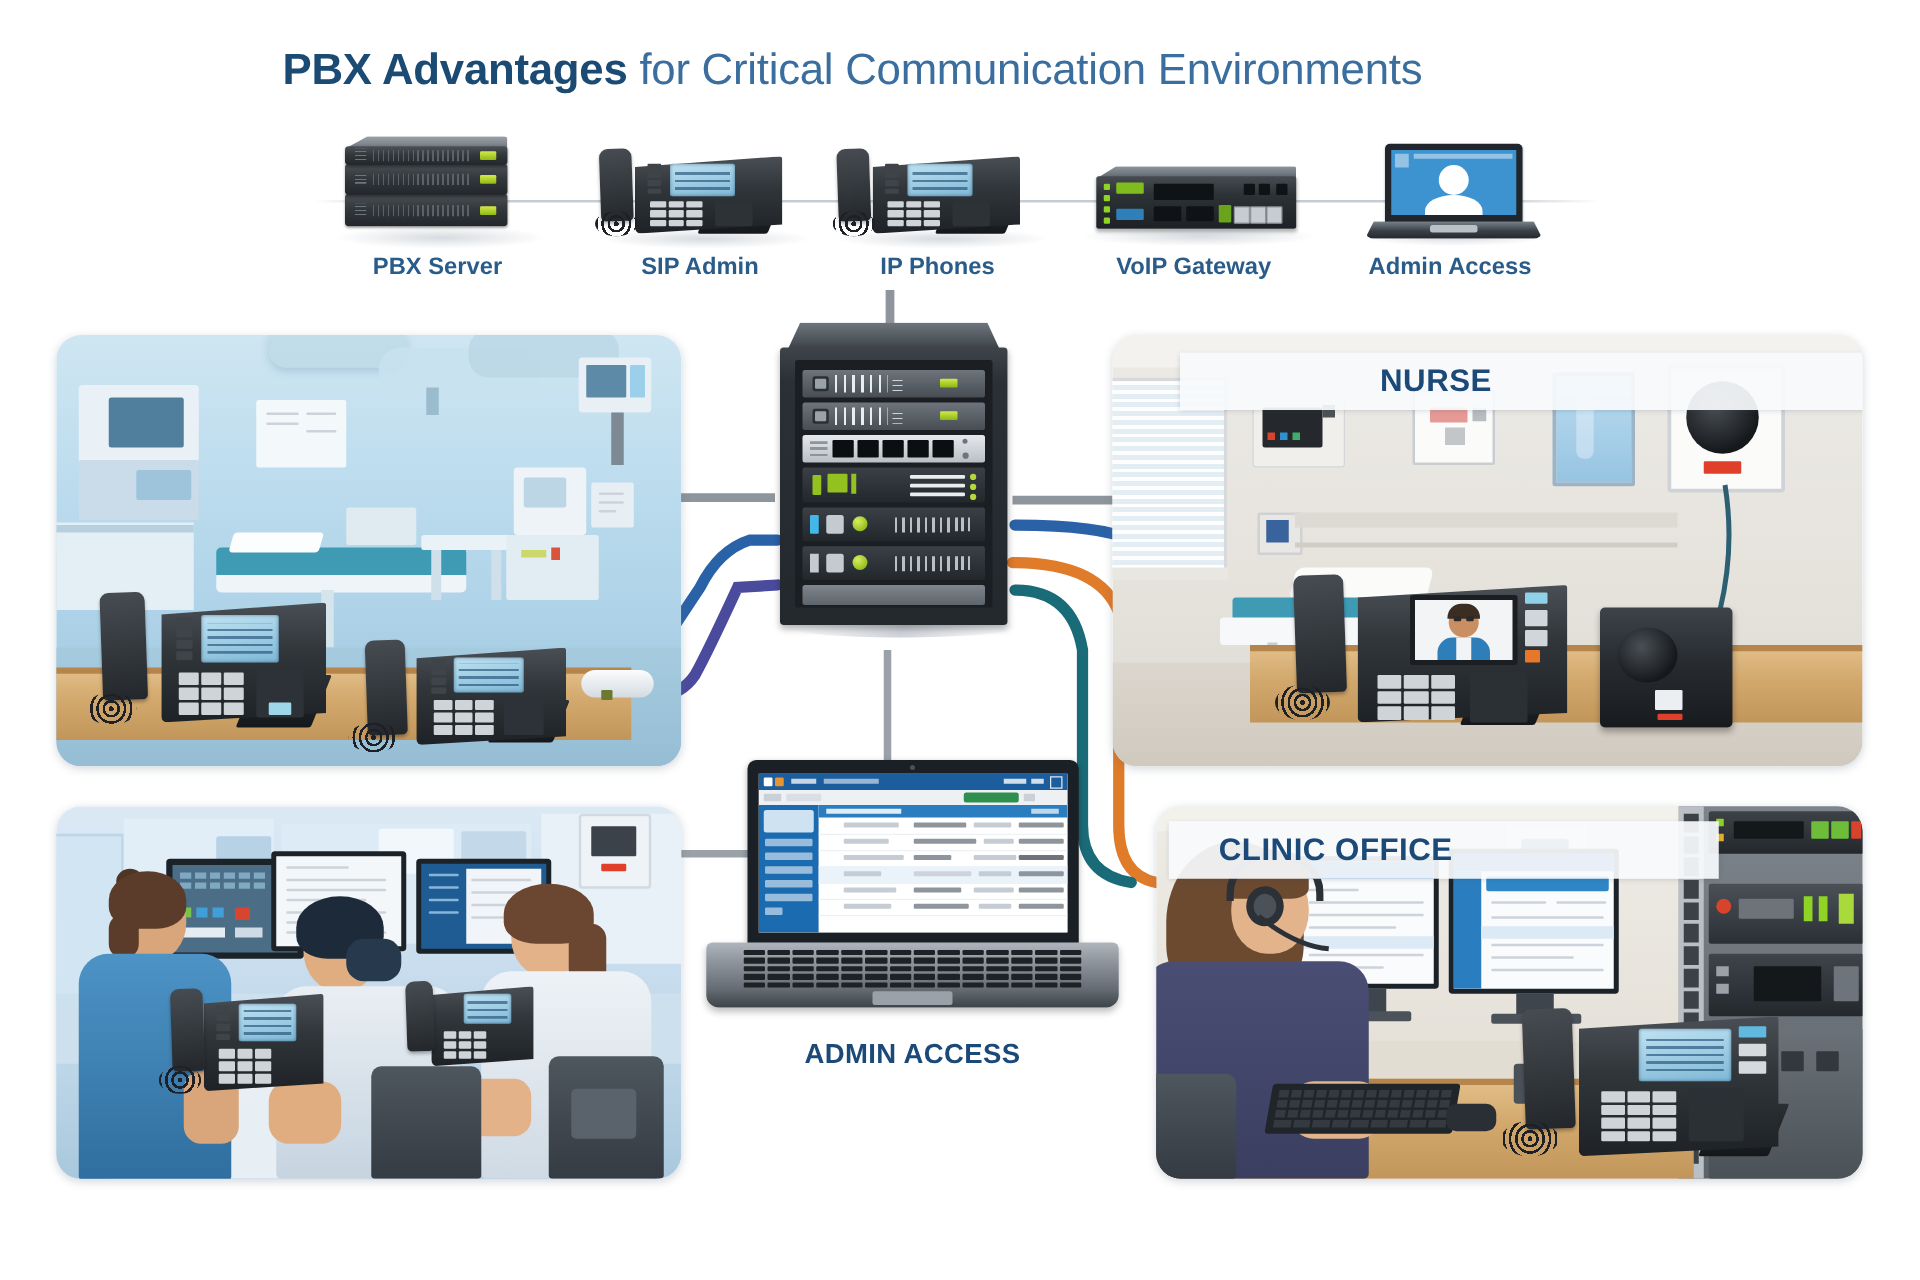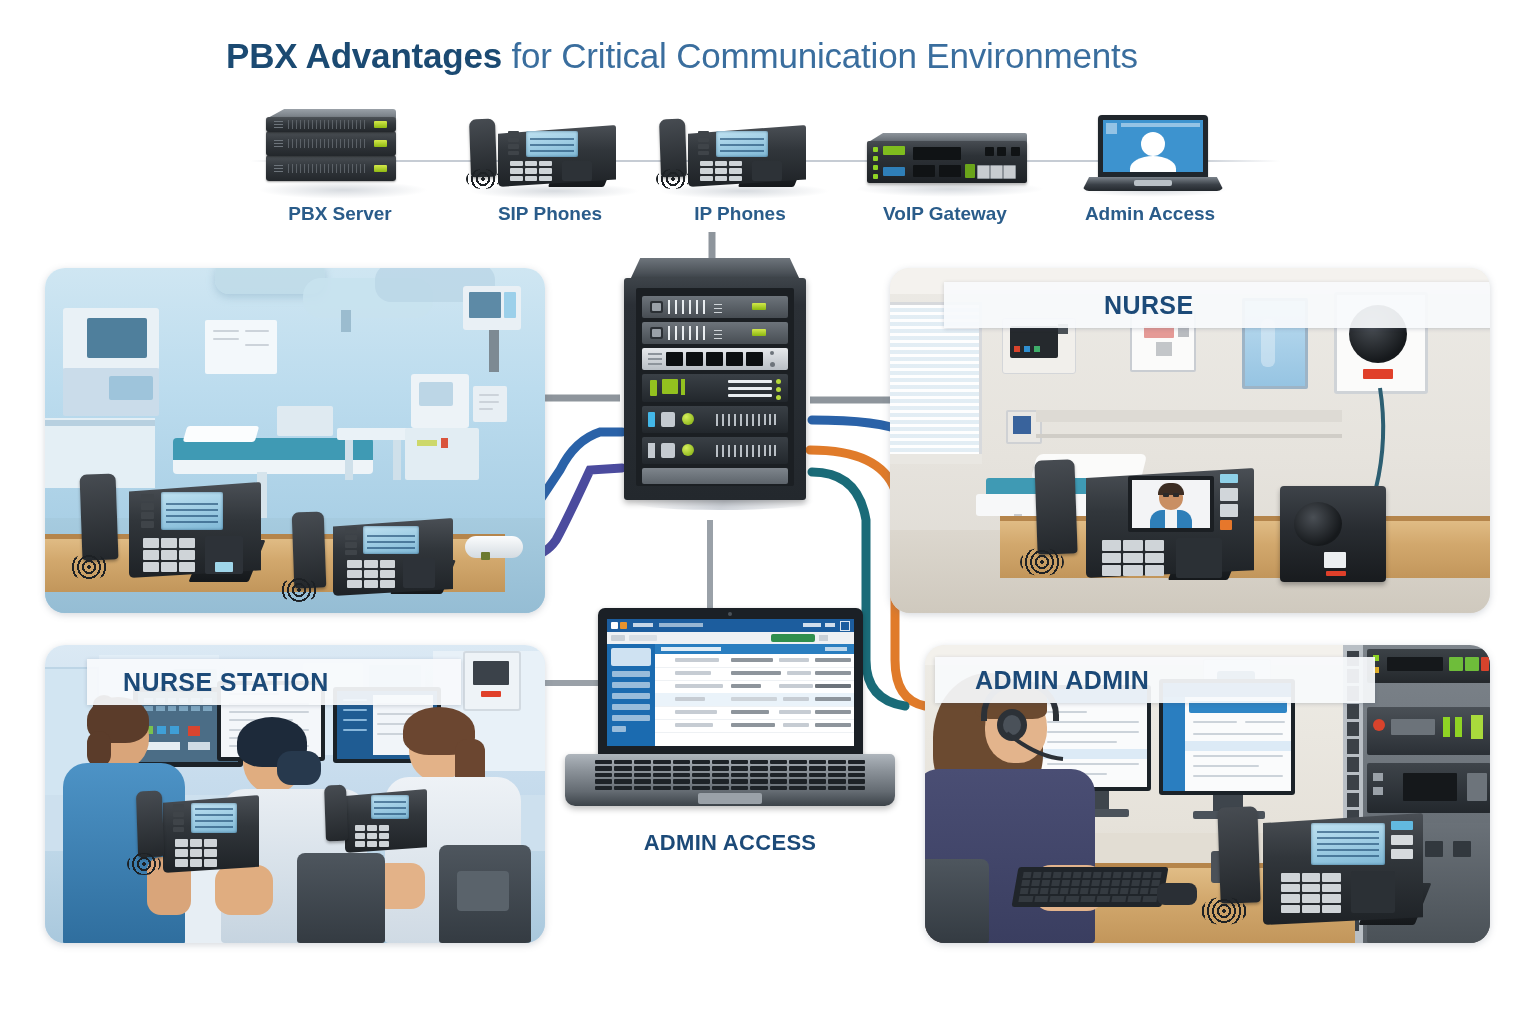--- a/index.html
+++ b/index.html
@@ -6,21 +6,21 @@
   html,body{margin:0;padding:0;background:#ffffff;}
   body{width:1536px;height:1024px;position:relative;overflow:hidden;
        font-family:"Liberation Sans","DejaVu Sans",sans-serif;}
 
   
   #title{position:absolute;left:226px;top:28px;width:1100px;height:56px;
          font-size:35px;line-height:56px;color:#3a6e9e;white-space:nowrap;letter-spacing:-0.2px;}
   #title .strong{font-weight:bold;color:#1b4a72;}
 
   
-  #topstrip{position:absolute;left:230px;top:95px;width:1060px;height:145px;}
+  #topstrip{position:absolute;left:240px;top:95px;width:1060px;height:145px;}
   #topline{position:absolute;left:250px;top:160px;width:1030px;height:2px;
            background:linear-gradient(90deg,rgba(200,205,212,0) 0%,#c6ccd4 8%,#c6ccd4 92%,rgba(200,205,212,0) 100%);}
   .topitem{position:absolute;top:0;width:200px;height:145px;}
   .topitem .art{position:absolute;left:0;top:0;width:200px;height:105px;}
   .topitem .cap{position:absolute;left:0;top:108px;width:200px;text-align:center;
                 font-size:19px;font-weight:bold;color:#2a5c8a;white-space:nowrap;}
   .shadowell{position:absolute;border-radius:50%;
              background:radial-gradient(ellipse at center,rgba(150,160,172,.38),rgba(150,160,172,0) 70%);}
 
   
@@ -234,21 +234,21 @@
           <i></i>
           <i></i>
           <i></i>
           <i></i>
           <i></i>
         </div>
       <div class="box" style="left:112px;top:66px;width:30px;height:20px;background:#2d3237;border-radius:2px"></div>
       <div class="handset" style="left:20px;top:24px;width:26px;height:58px"></div>
       <div class="cord" style="left:16px;top:74px;width:34px;height:20px"></div>
     </div>
-    <div class="cap">SIP Phones</div>
+    <div class="cap">SIP Admin</div>
   </div>
 
   <div class="topitem" style="left:410px">
     <div class="art">
       <div class="shadowell" style="left:18px;top:88px;width:172px;height:16px"></div>
       <div class="stand" style="left:104px;top:62px;width:56px;height:30px"></div>
       <div class="phoneBody" style="left:48px;top:30px;width:118px;height:62px;
            clip-path:polygon(0 14%,100% 0,100% 88%,0 100%)"></div>
       <div class="phoneLcd" style="left:76px;top:36px;width:52px;height:26px">
           <div class="lcdtext"></div>
@@ -702,23 +702,20 @@
 
   <div class="chair" style="left:252px;top:208px;width:88px;height:90px"></div>
   <div class="chair" style="left:394px;top:200px;width:92px;height:98px"></div>
   <div class="box" style="left:412px;top:226px;width:52px;height:40px;background:#5a636b;border-radius:4px"></div>
 
   <div class="box" style="left:418px;top:6px;width:54px;height:56px;background:#eef3f7;border:2px solid #d2dae1;border-radius:3px">
     <div class="box" style="left:8px;top:8px;width:36px;height:24px;background:#3b424a;border-radius:1px"></div>
     <div class="redTab" style="left:16px;top:38px;width:20px;height:6px"></div>
   </div>
 
-  <div class="banner" style="left:42px;top:14px;width:338px;padding-left:36px">
-    <span>NURSE STATION</span>
-  </div>
 </div>
 
 <div class="panel" id="pAdmin" style="left:925px;top:645px;width:565px;height:298px">
   <div id="admBg">
     <div class="box" style="left:0;top:0;right:0;height:20px;background:#f3f1ec"></div>
     <div class="box" style="left:0;top:188px;right:0;height:110px;background:#e2ddd3"></div>
 
     <div class="box" style="left:278px;top:14px;width:66px;height:54px;background:#f7f6f3;border:1px solid #dcdcd8;border-radius:2px"></div>
     <div class="box" style="left:292px;top:26px;width:38px;height:14px;background:#5c7fa0;border-radius:3px"></div>
     <div class="box" style="left:288px;top:52px;width:44px;height:8px;background:#c7c7c3"></div>
@@ -910,21 +907,21 @@
         <i></i>
         <i></i>
         <i></i>
       </div>
     <div class="box" style="left:426px;top:226px;width:44px;height:42px;background:#2b3035;border-radius:2px"></div>
     <div class="handset" style="left:294px;top:162px;width:40px;height:96px"></div>
     <div class="cord" style="left:276px;top:252px;width:46px;height:28px"></div>
   </div>
 
   <div class="banner" style="left:10px;top:12px;width:400px;padding-left:40px">
-    <span>ADMIN ADMIN</span>
+    <span>CLINIC OFFICE</span>
   </div>
 </div>
 
 <div id="rack">
   <div id="rackShadow"></div>
   <div id="rackTop"></div>
   <div id="rackBody">
     <div id="rackFace">
 
       <div class="ru ruA" style="top:8px;height:22px">

